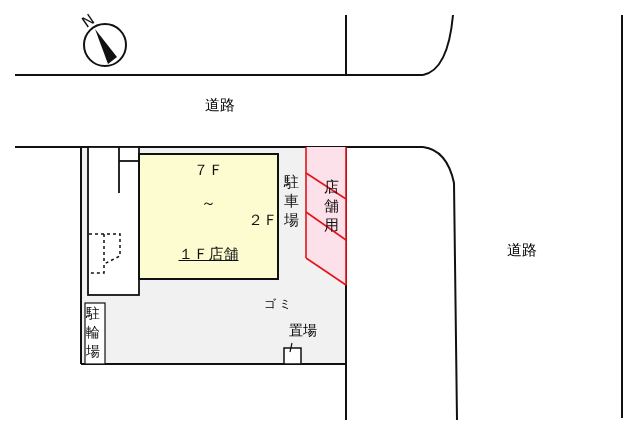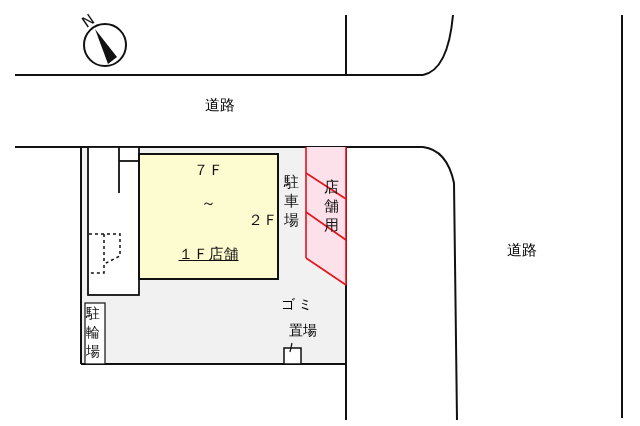--- a/index.html
+++ b/index.html
@@ -58,21 +58,21 @@
       position: absolute;
       left: 86px; top: 304px;
       width: 18px;
       font-size: 14px;
       line-height: 19px;
       text-align: left;
       color: #111;
       white-space: normal;
       word-break: break-all;
     }
-    .garbage-1 { left: 281px; top: 298px; font-size: 14px; letter-spacing: 3px; font-family: Liberation Mono, monospace; }
+    .garbage-1 { left: 264px; top: 298px; font-size: 12px; letter-spacing: 3px; }
     .garbage-2 { left: 289px; top: 323px; font-size: 14px; }
   </style>
 </head>
 <body>
 
 <svg id="plan" viewBox="0 0 640 426" xmlns="http://www.w3.org/2000/svg">
 
   <rect x="81" y="147" width="264" height="217" fill="#f1f1f1"></rect>
 
   <g stroke="#111" stroke-width="2" fill="none">

